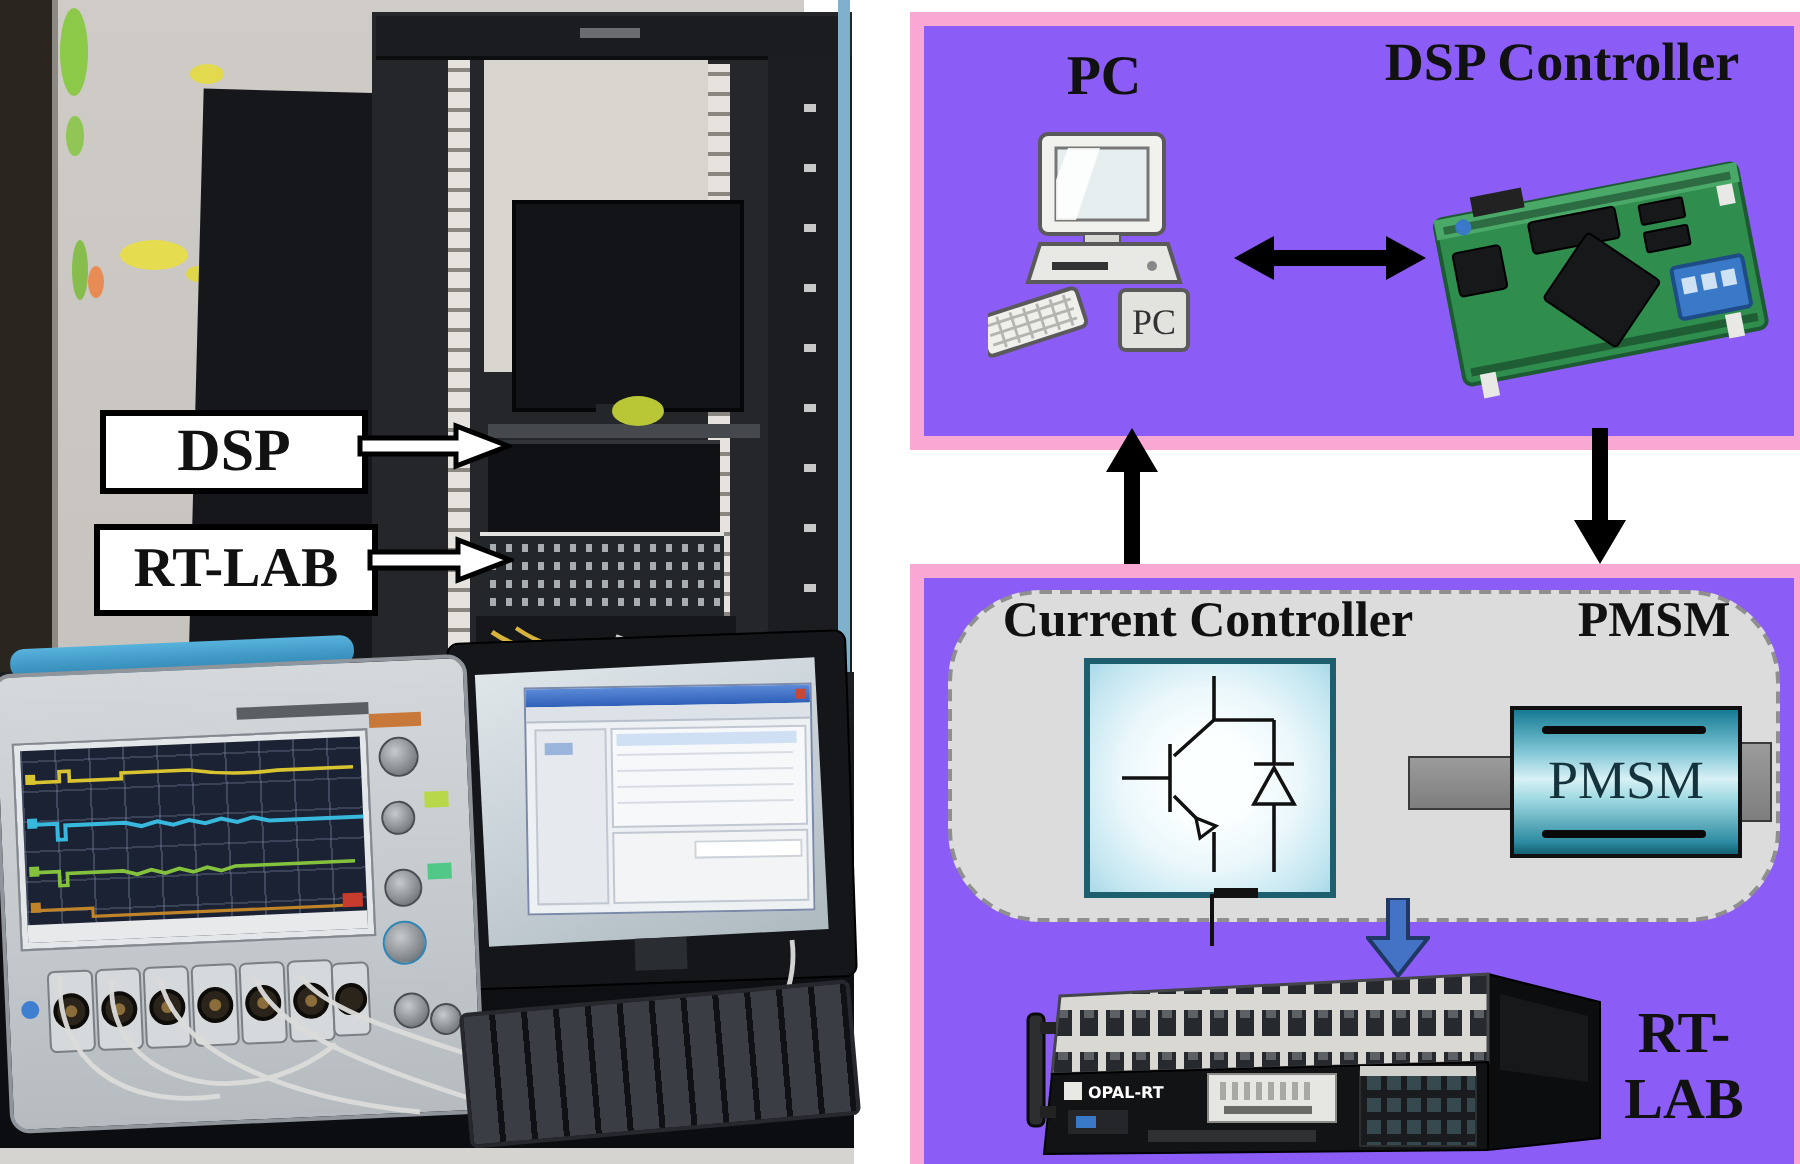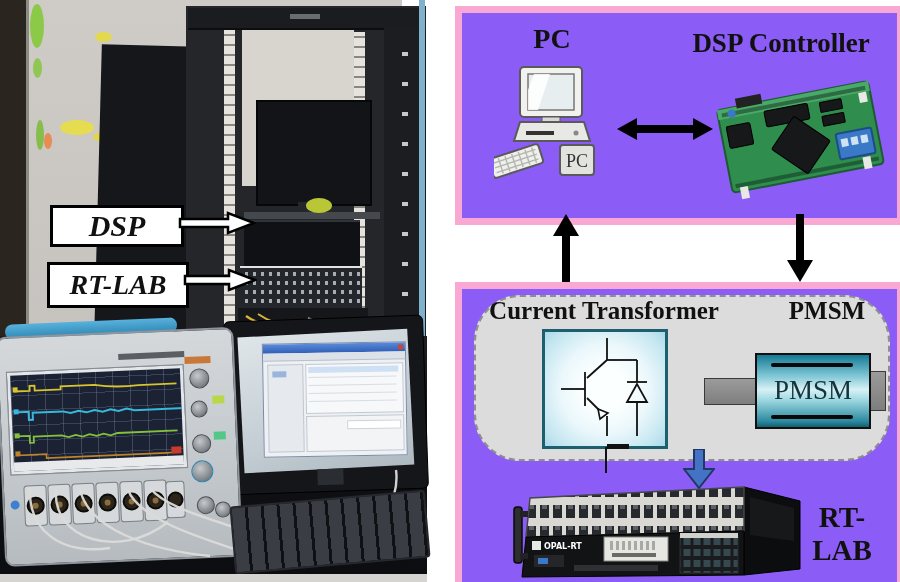--- a/index.html
+++ b/index.html
@@ -2,21 +2,21 @@
 <html><head>
 <meta charset="utf-8">
 <style>
   html,body{margin:0;padding:0;background:#fff;}
   .fig{position:relative;width:900px;height:582px;background:#fff;overflow:hidden;
        font-family:"Liberation Serif",serif;}
   .a{position:absolute;}
   .serifb{font-family:"Liberation Serif",serif;font-weight:bold;color:#111;}
   .ctr{text-align:center;}
   
-  .photo{left:0;top:0;width:402px;height:576px;background:linear-gradient(180deg,#cfccc7 0%,#c7c4bf 55%,#bdbab5 100%);font-style:italic;}
+  .photo{left:0;top:0;width:402px;height:576px;background:linear-gradient(180deg,#cfccc7 0%,#c7c4bf 55%,#bdbab5 100%);}
   .blob{border-radius:50%;}
   .rail{background:repeating-linear-gradient(180deg,#e6e3de 0 4px,#8a8780 4px 6px,#e6e3de 6px 10px);}
   .portgrid{background-color:#a8adb2;
     background-image:repeating-linear-gradient(90deg,#23262a 0 5px,rgba(0,0,0,0) 5px 8px),
                      repeating-linear-gradient(0deg,#23262a 0 5px,rgba(0,0,0,0) 5px 9px);}
   .scope-screen{background-color:#1b2233;
     background-image:repeating-linear-gradient(90deg,rgba(130,140,170,.35) 0 1px,rgba(0,0,0,0) 1px 17px),
                      repeating-linear-gradient(0deg,rgba(130,140,170,.3) 0 1px,rgba(0,0,0,0) 1px 15px);}
   .knob{border-radius:50%;background:radial-gradient(circle at 40% 35%,#c6cacd,#7b8084 70%,#55595c);border:1px solid #4a4e52;}
   .keys{background-color:#17181c;
@@ -204,21 +204,21 @@
       </g>
     </svg>
 
     <div class="a keys" style="left:232px;top:498px;width:192px;height:64px;transform:rotate(-5deg);border:2px solid #26282d;border-radius:4px;"></div>
 
     <div class="a" style="left:0;top:574px;width:427px;height:8px;background:#d6d4d0;"></div>
   </div>
 
   <div class="a dbox" style="left:455px;top:6px;width:435px;height:205px;">
     <div class="a serifb ctr" style="left:35px;top:10px;width:110px;font-size:28px;">PC</div>
-    <div class="a serifb ctr" style="left:205px;top:14px;width:228px;font-size:27px;line-height:33px;">
+    <div class="a serifb ctr" style="left:205px;top:2px;width:228px;font-size:27px;line-height:33px;">
       <div>DSP Controller</div>
     </div>
 
     <svg class="a" style="left:32px;top:52px;" width="120" height="122" viewBox="0 0 120 122">
       <rect x="26" y="2" width="62" height="50" rx="4" fill="#f1f1ee" stroke="#5a5a5a" stroke-width="2"></rect>
       <rect x="34" y="9" width="46" height="36" fill="#e7eef0" stroke="#777" stroke-width="1.5"></rect>
       <polygon points="40,9 56,9 44,45 34,45 34,25" fill="#ffffff" opacity="0.85"></polygon>
       <rect x="48" y="52" width="18" height="5" fill="#d8d8d4" stroke="#5a5a5a"></rect>
       <polygon points="26,57 90,57 96,76 20,76" fill="#e8e8e4" stroke="#5a5a5a" stroke-width="2"></polygon>
       <rect x="32" y="66" width="28" height="4" fill="#333"></rect>
@@ -280,21 +280,21 @@
   <svg class="a" style="left:553px;top:214px;" width="26" height="68" viewBox="0 0 26 68">
     <polygon points="13,0 26,22 17,22 17,68 9,68 9,22 0,22" fill="#000"></polygon>
   </svg>
   <svg class="a" style="left:787px;top:214px;" width="26" height="68" viewBox="0 0 26 68">
     <polygon points="9,0 17,0 17,46 26,46 13,68 0,46 9,46" fill="#000"></polygon>
   </svg>
 
   <div class="a dbox" style="left:455px;top:282px;width:435px;height:293px;">
 
     <div class="a grayblk" style="left:12px;top:6px;width:412px;height:162px;"></div>
-    <div class="a serifb ctr" style="left:22px;top:8px;width:240px;font-size:25px;">Current Transformer</div>
+    <div class="a serifb ctr" style="left:22px;top:8px;width:240px;font-size:25px;">Current Controller</div>
     <div class="a serifb ctr" style="left:310px;top:8px;width:110px;font-size:25px;">PMSM</div>
 
     <div class="a igbtbox" style="left:80px;top:40px;width:120px;height:114px;">
       <svg width="120" height="114" viewBox="0 0 120 114">
         <g stroke="#111" stroke-width="1.8" fill="none">
           <path d="M62 6 V28"></path>
           <path d="M62 28 H92"></path>
           <path d="M62 28 L42 46"></path>
           <path d="M40 40 V74"></path>
           <path d="M16 57 H40"></path>

